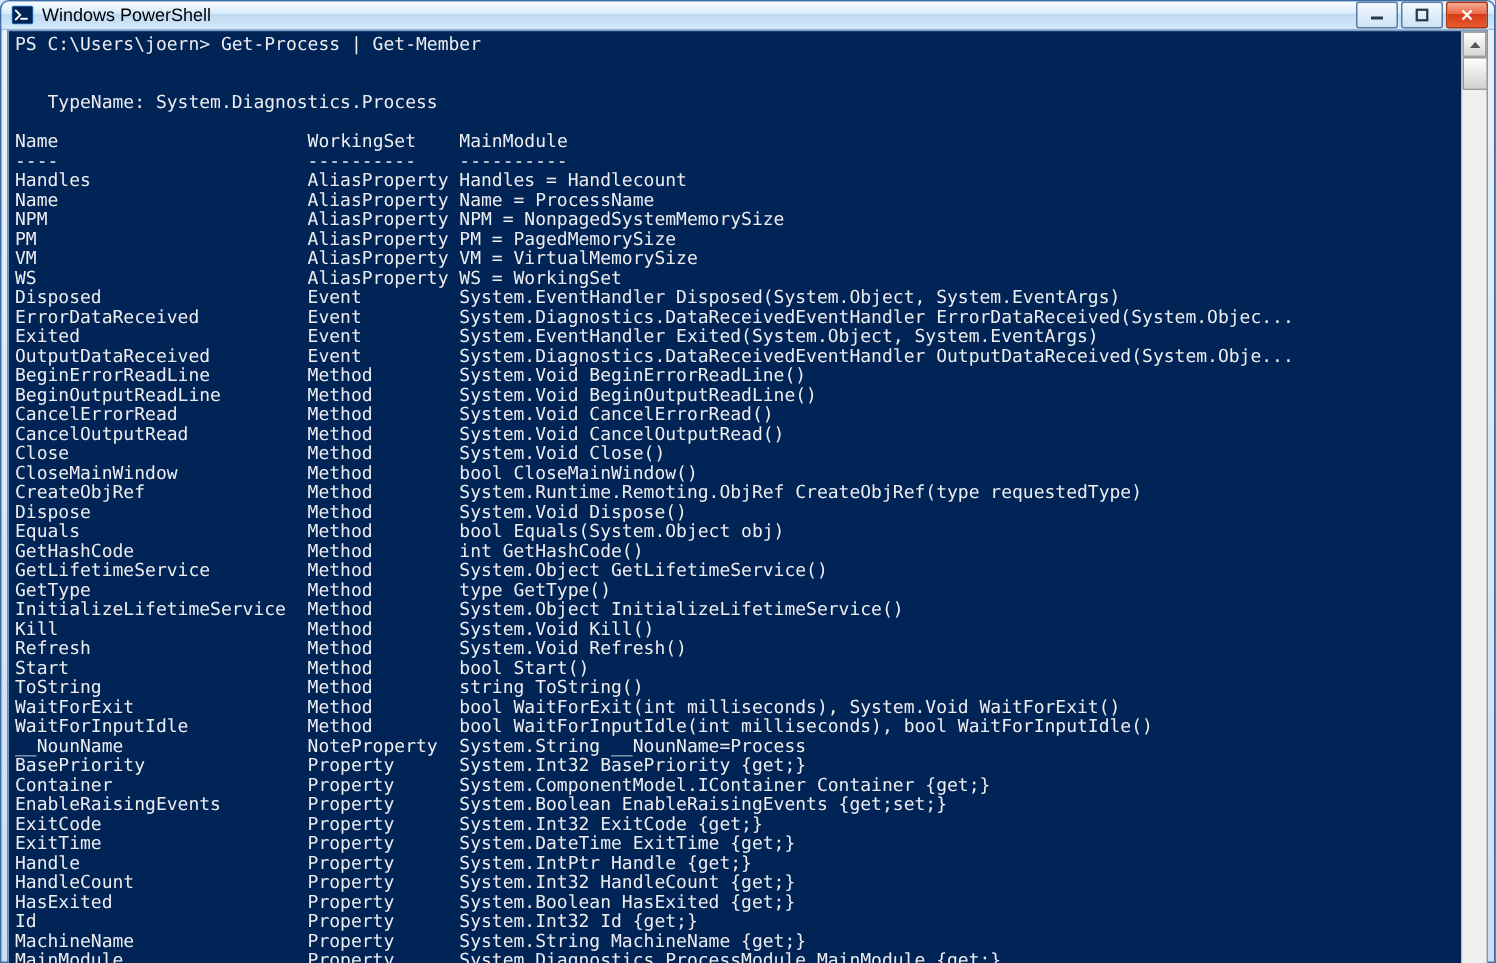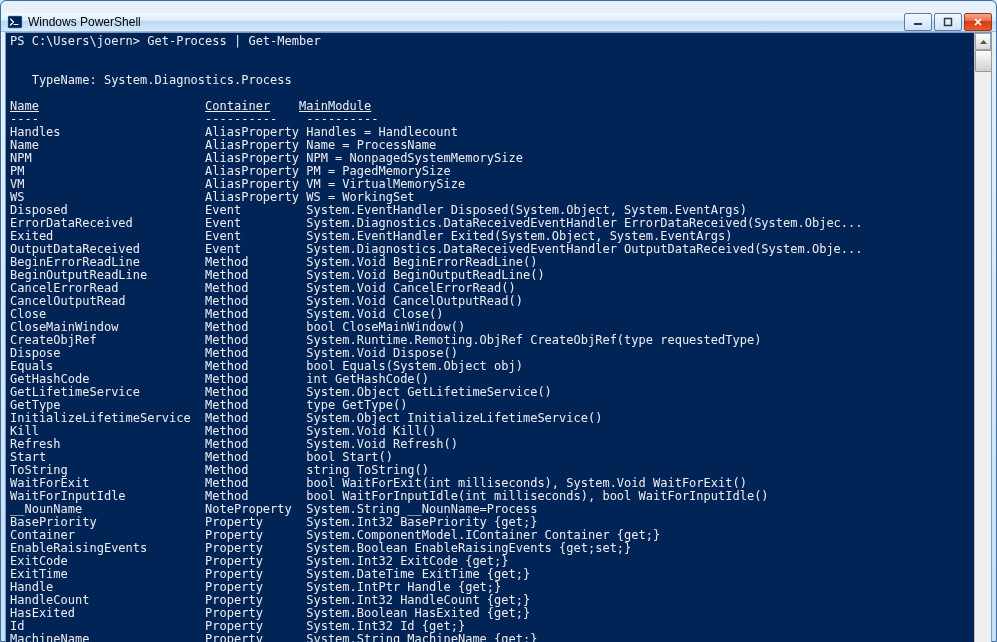--- a/index.html
+++ b/index.html
@@ -20,21 +20,20 @@
       flex-direction: column;
     }
     .titlebar {
       height: 28px;
       display: flex;
       align-items: center;
       padding: 0 4px 0 6px;
       background: linear-gradient(to bottom, #f7fbff 0%, #d9ebf9 45%, #bcd9f2 46%, #d4e8f9 100%);
       border-bottom: 1px solid #9bb8d9;
       border-radius: 5px 5px 0 0;
-      margin-top: 12px;
     }
     .titlebar-icon {
       width: 16px;
       height: 16px;
       margin-right: 5px;
       display: inline-flex;
       align-items: center;
       justify-content: center;
     }
     .titlebar-title {
@@ -110,21 +109,21 @@
     .sb-thumb {
       position: absolute;
       top: 0;
       left: 0;
       right: -1px;
       height: 22px;
       background: linear-gradient(to bottom, #fdfdfd, #d0d0d0);
       border: 1px solid #9a9a9a;
       border-radius: 1px;
     }
-    .underline { text-decoration: underline; }
+    .underline { }
   </style>
 </head>
 <body>
 
 <div class="window">
   <div class="titlebar">
     <span class="titlebar-icon">
       <svg width="16" height="16" viewBox="0 0 16 16">
         <rect x="1" y="2" width="14" height="12" rx="1" fill="#012456" stroke="#4da6ff" stroke-width="0.5"></rect>
         <path d="M3.5 5 L6.5 8 L3.5 11 M7 10.5 L11 10.5" stroke="#fff" stroke-width="1.2" fill="none" stroke-linecap="round"></path>
@@ -149,21 +148,21 @@
       </div>
     </div>
   </div>
 
   <div class="client">
     <div class="console" id="console">PS C:\Users\joern&gt; Get-Process | Get-Member
 
 
    TypeName: System.Diagnostics.Process
 
-<span class="underline">Name</span>                       <span class="underline">Container</span>    <span class="underline">MainModule</span>
+<span class="underline">Name</span>                       <span class="underline">WorkingSet</span>    <span class="underline">MainModule</span>
 ----                       ----------    ----------
 Handles                    AliasProperty Handles = Handlecount
 Name                       AliasProperty Name = ProcessName
 NPM                        AliasProperty NPM = NonpagedSystemMemorySize
 PM                         AliasProperty PM = PagedMemorySize
 VM                         AliasProperty VM = VirtualMemorySize
 WS                         AliasProperty WS = WorkingSet
 Disposed                   Event         System.EventHandler Disposed(System.Object, System.EventArgs)
 ErrorDataReceived          Event         System.Diagnostics.DataReceivedEventHandler ErrorDataReceived(System.Objec...
 Exited                     Event         System.EventHandler Exited(System.Object, System.EventArgs)

